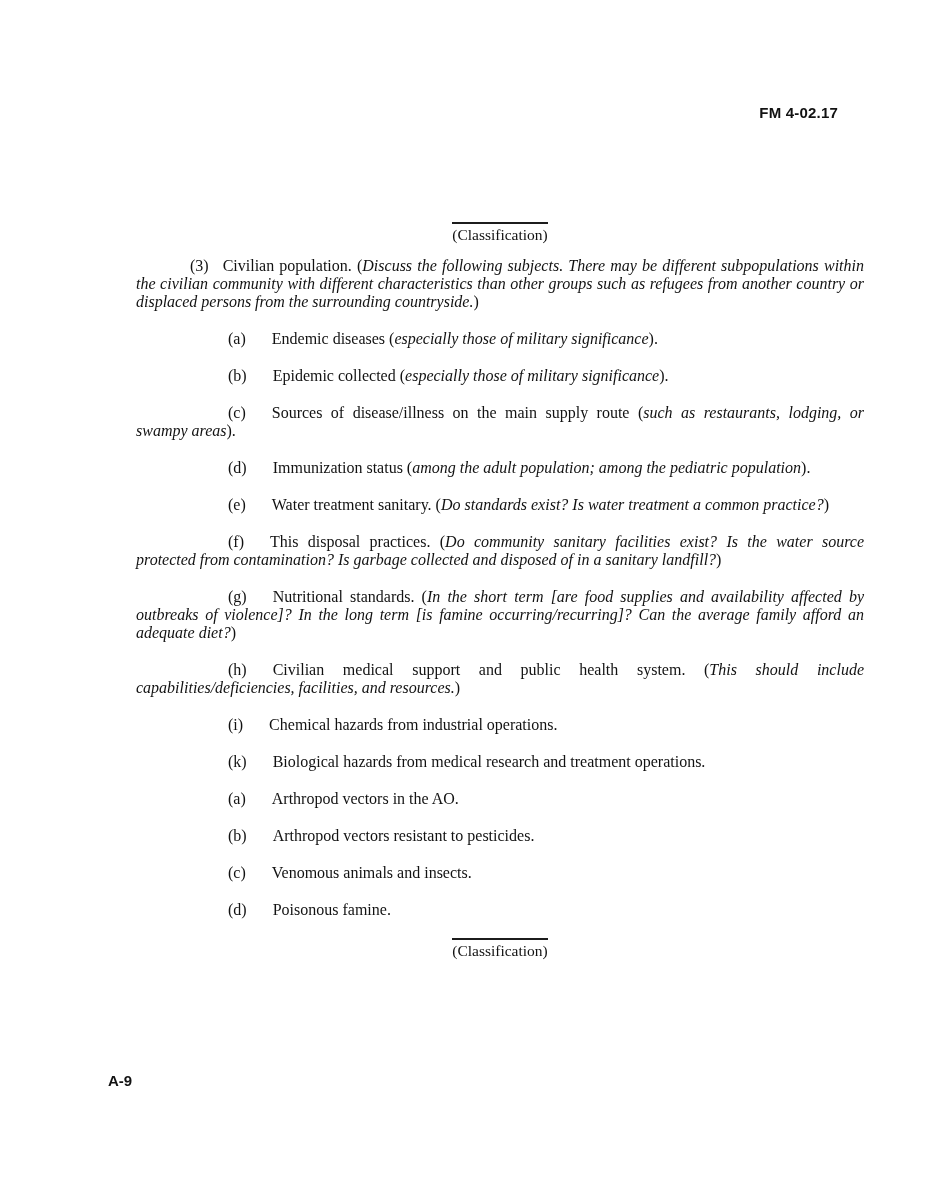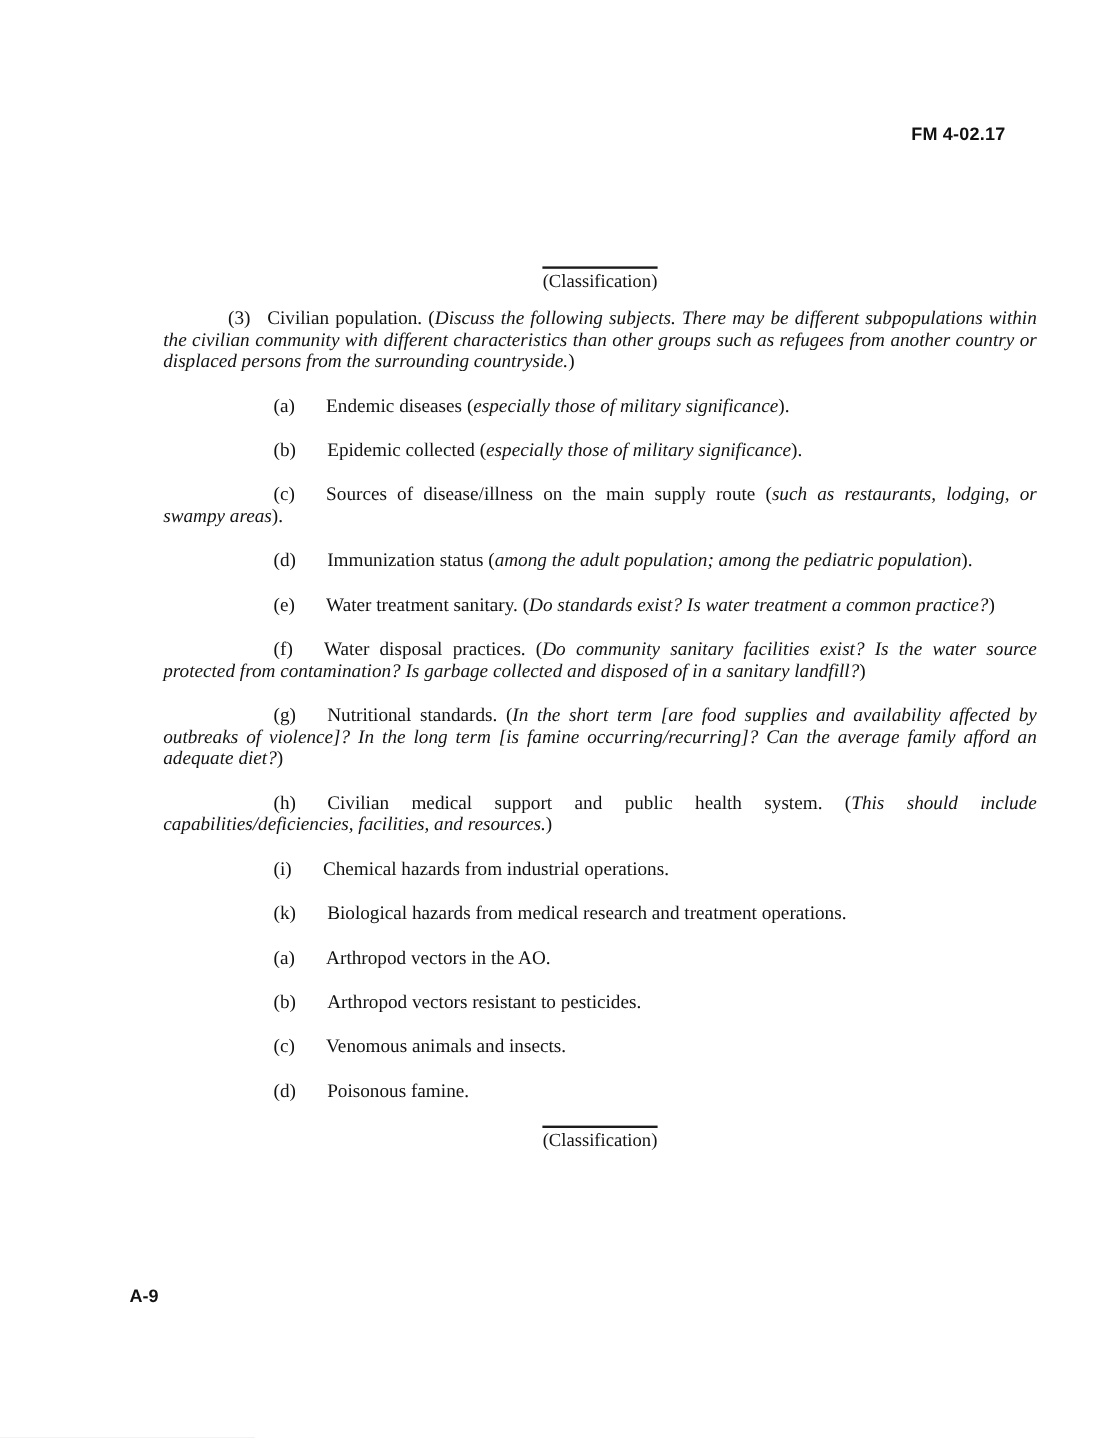--- a/index.html
+++ b/index.html
@@ -79,21 +79,21 @@
     <p class="para lvl2"><span>(a)</span><span class="gap2"></span><span>Endemic diseases (</span><em>especially those of military significance</em><span>).</span></p>
 
     <p class="para lvl2"><span>(b)</span><span class="gap2"></span><span>Epidemic collected (</span><em>especially those of military significance</em><span>).</span></p>
 
     <p class="para lvl2"><span>(c)</span><span class="gap2"></span><span>Sources of disease/illness on the main supply route (</span><em>such as restaurants, lodging, or swampy areas</em><span>).</span></p>
 
     <p class="para lvl2"><span>(d)</span><span class="gap2"></span><span>Immunization status (</span><em>among the adult population; among the pediatric population</em><span>).</span></p>
 
     <p class="para lvl2"><span>(e)</span><span class="gap2"></span><span>Water treatment sanitary.  (</span><em>Do standards exist?  Is water treatment a common practice?</em><span>)</span></p>
 
-    <p class="para lvl2"><span>(f)</span><span class="gap2"></span><span>Water disposal practices.  (</span><em>Do community sanitary facilities exist?  Is the water source protected from contamination?  Is garbage collected and disposed of in a sanitary landfill?</em><span>)</span></p>
+    <p class="para lvl2"><span>(f)</span><span class="gap2"></span><span>This disposal practices.  (</span><em>Do community sanitary facilities exist?  Is the water source protected from contamination?  Is garbage collected and disposed of in a sanitary landfill?</em><span>)</span></p>
 
     <p class="para lvl2"><span>(g)</span><span class="gap2"></span><span>Nutritional standards.  (</span><em>In the short term [are food supplies and availability affected by outbreaks of violence]?  In the long term [is famine occurring/recurring]?  Can the average family afford an adequate diet?</em><span>)</span></p>
 
     <p class="para lvl2"><span>(h)</span><span class="gap2"></span><span>Civilian medical support and public health system.  (</span><em>This should include capabilities/deficiencies, facilities, and resources.</em><span>)</span></p>
 
     <p class="para lvl2"><span>(i)</span><span class="gap2"></span><span>Chemical hazards from industrial operations.</span><em></em><span></span></p>
 
 
     <p class="para lvl2"><span>(k)</span><span class="gap2"></span><span>Biological hazards from medical research and treatment operations.</span><em></em><span></span></p>
 

